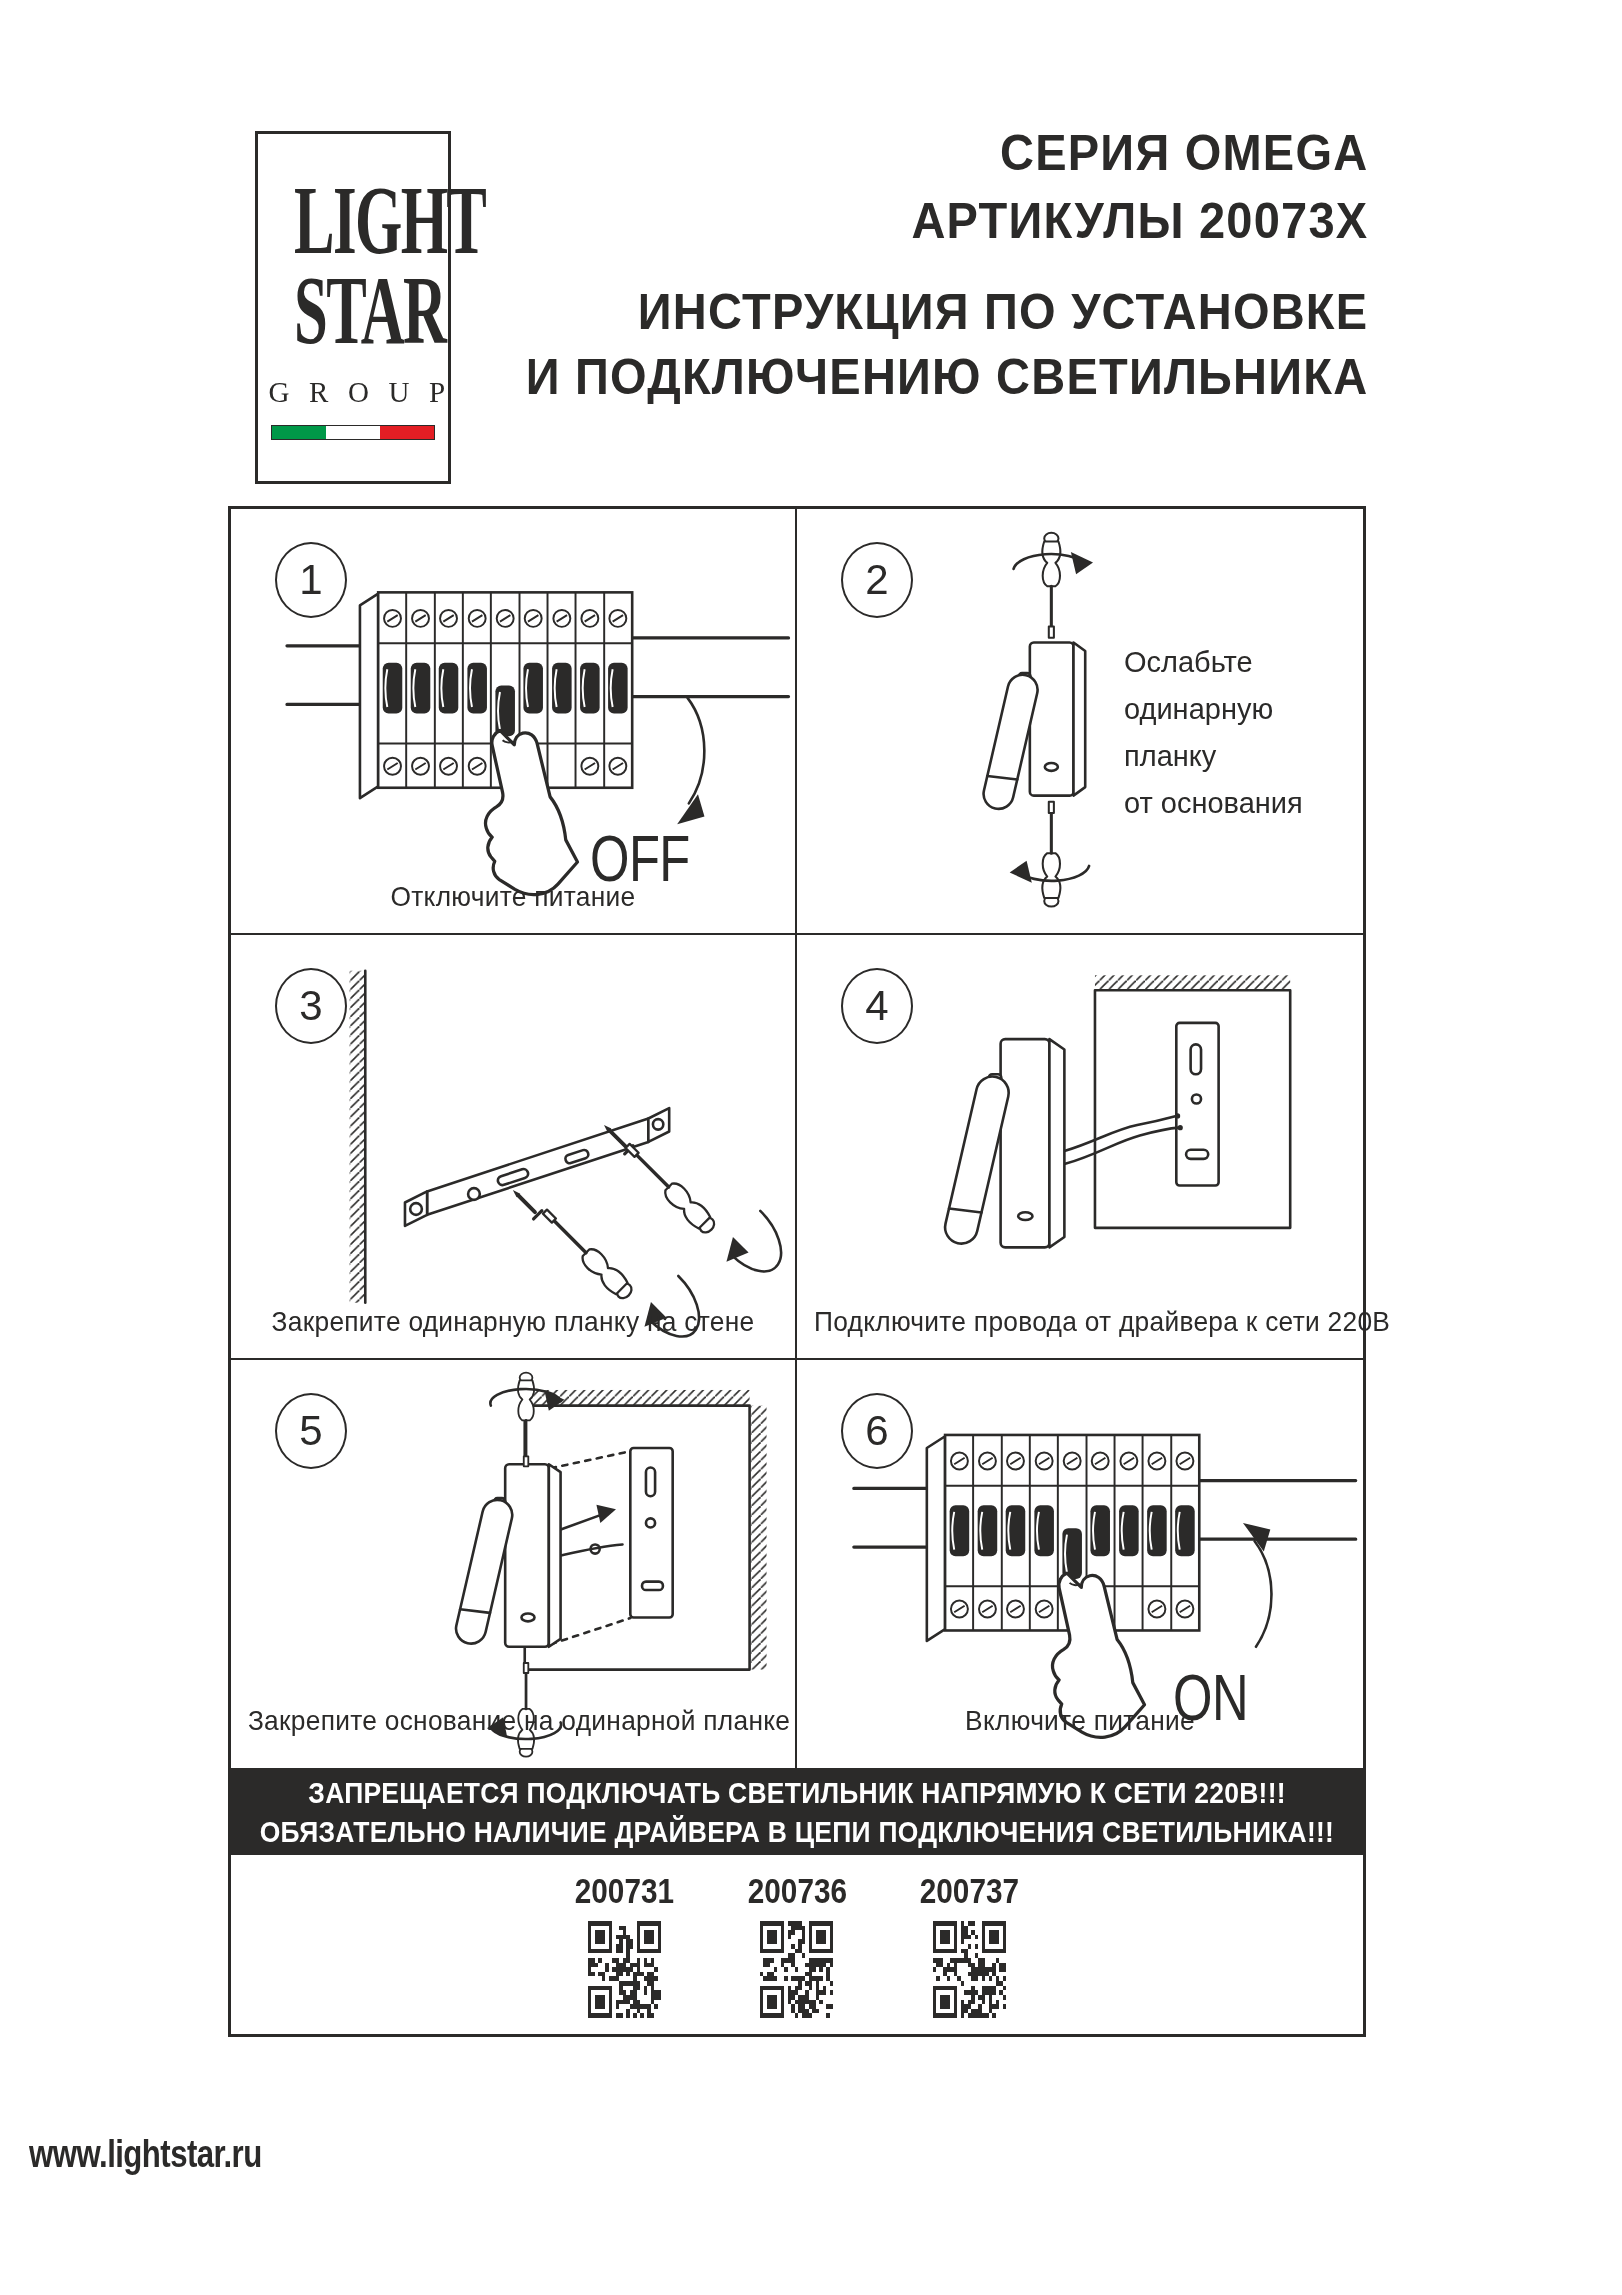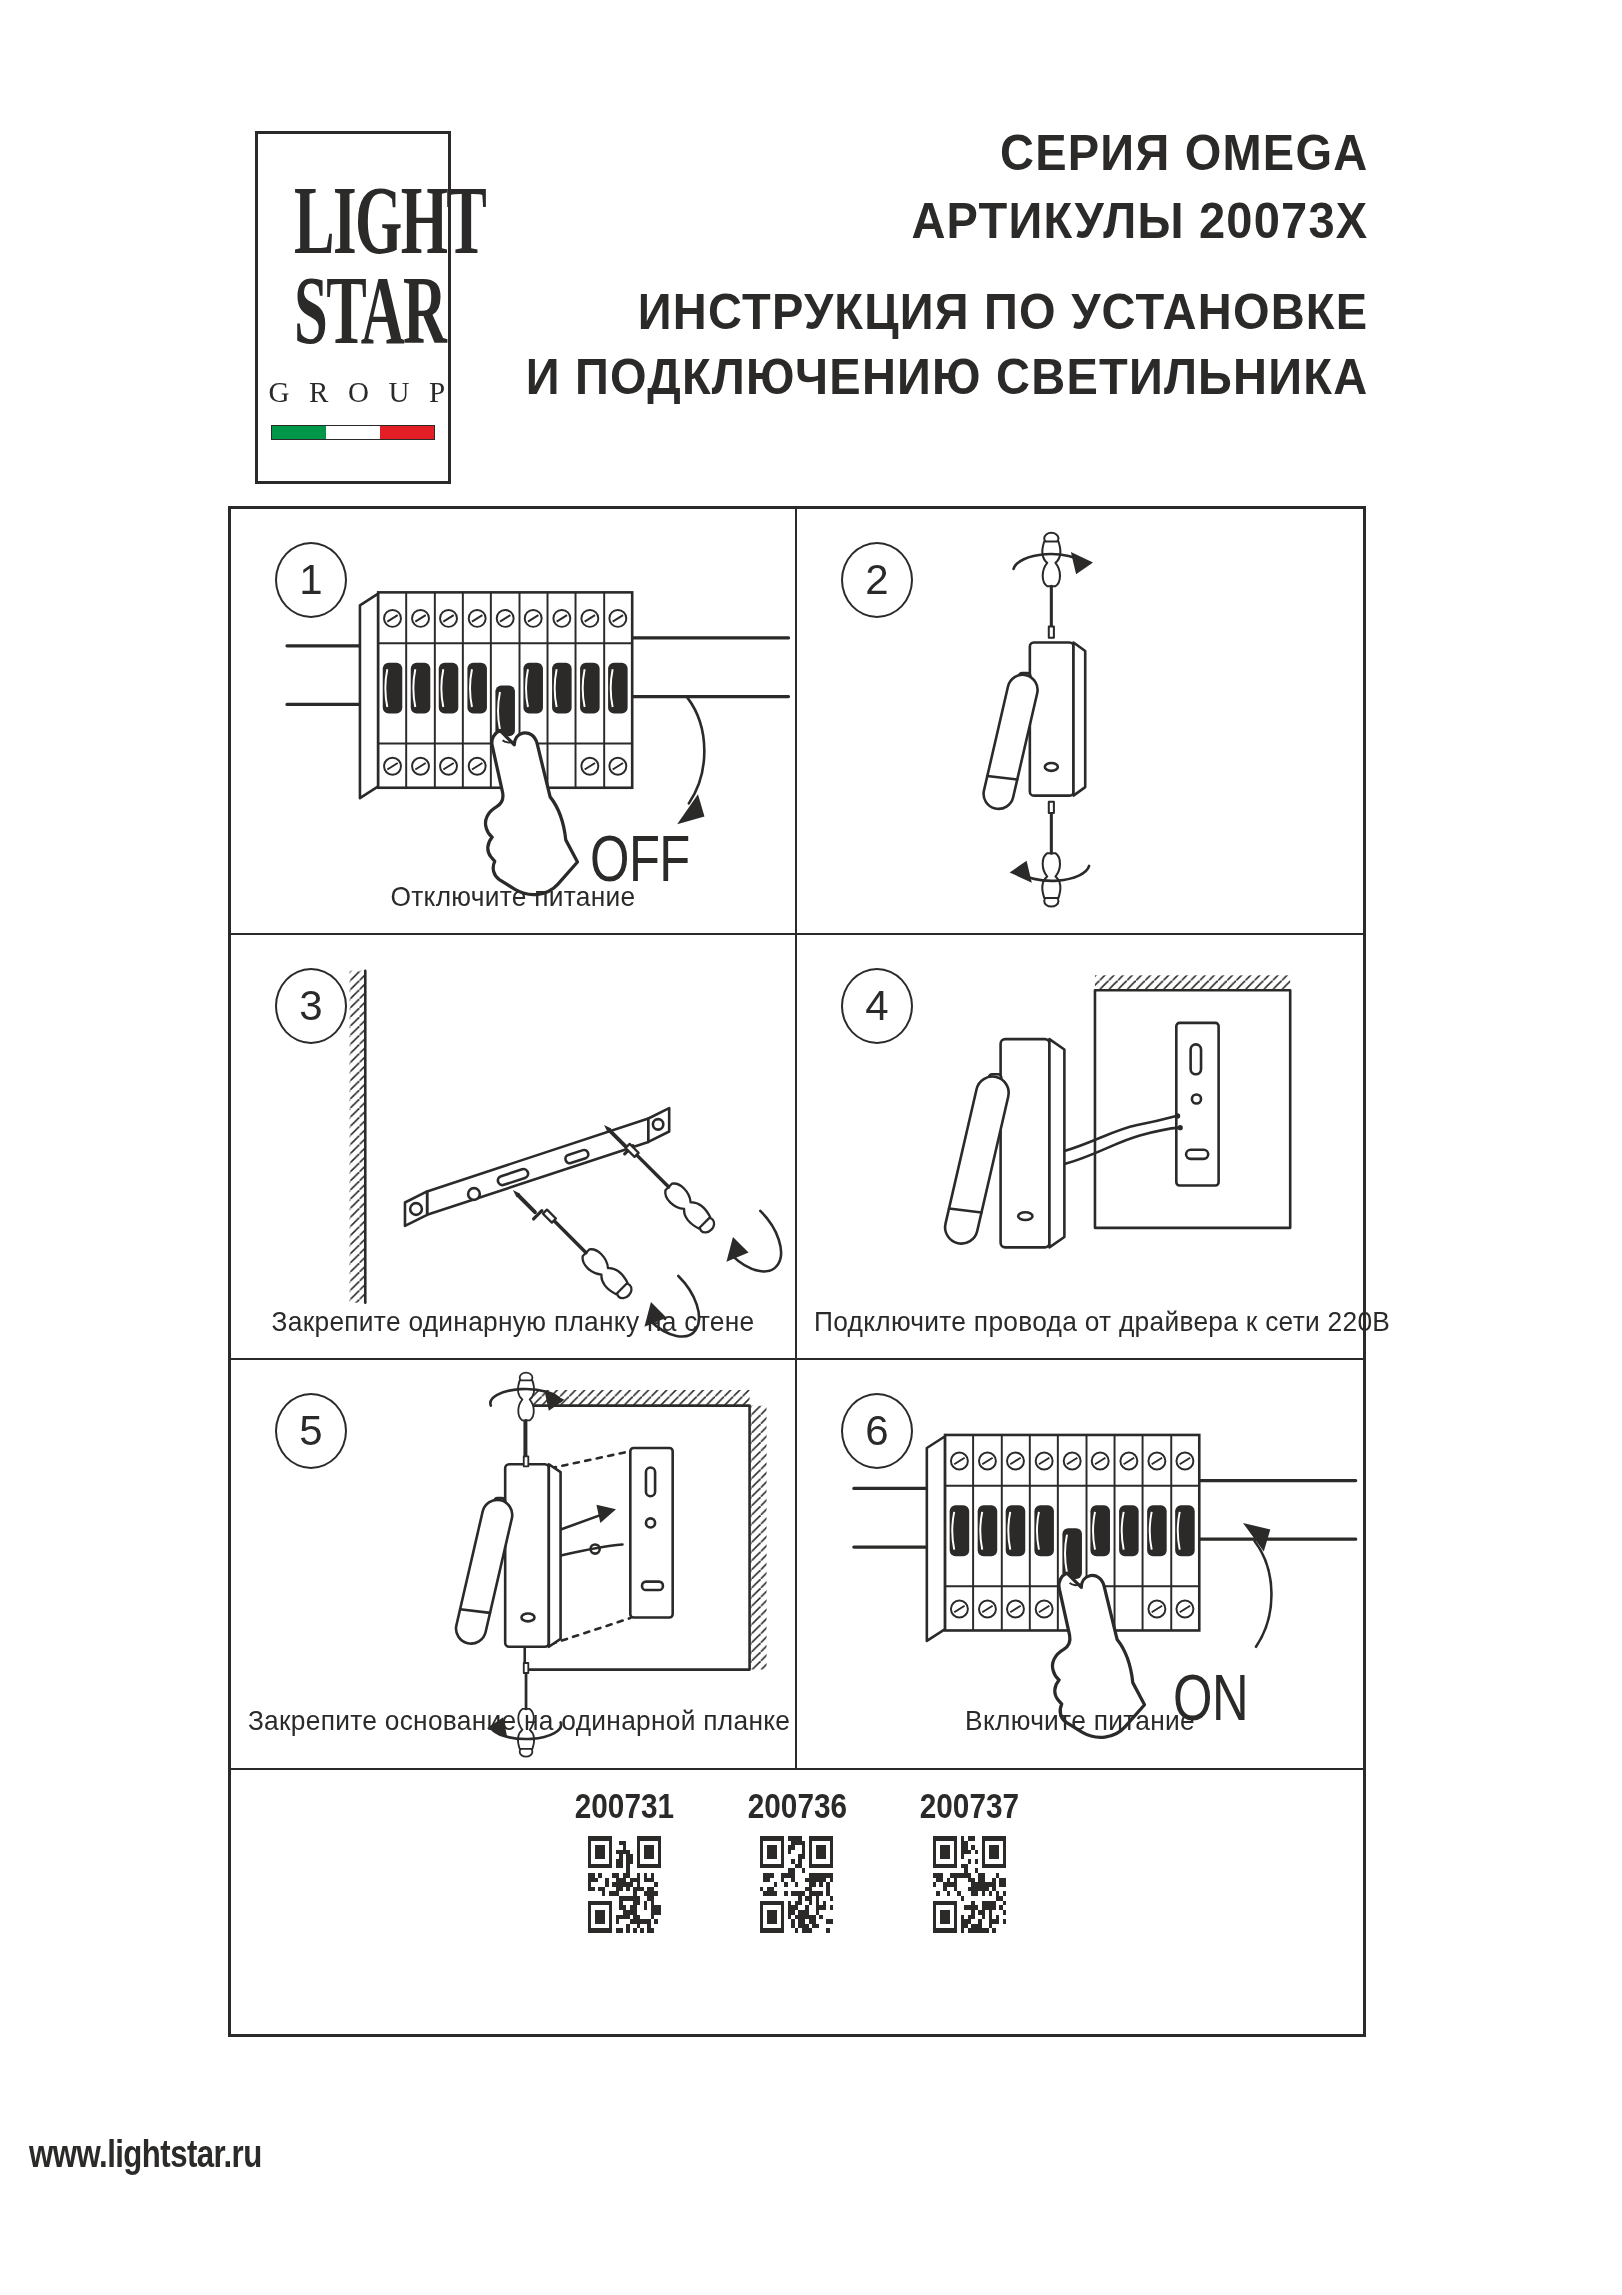--- a/index.html
+++ b/index.html
@@ -195,20 +195,24 @@
           </g>
         <g transform="translate(414,612) rotate(180)">
             <use href="#sd" width="52" height="168"></use>
           </g>
         <path class="s" d="M330,92 A58,26 0 0 1 440,84"></path>
         <polygon class="ink" points="452,82 418,66 426,100"></polygon>
         <path class="s" d="M446,548 A58,26 0 0 1 336,556"></path>
         <polygon class="ink" points="324,558 358,574 350,540"></polygon>
       </svg>
       <div class="num">2</div>
+      <div class="side-text">Ослабьте
+одинарную
+планку
+от основания</div>
     </div>
 
     <div class="panel br bb">
       <svg class="ill" viewBox="0 0 864 650">
         <rect x="181" y="55" width="24" height="510" fill="url(#hatch)"></rect>
         <path class="s" d="M205,55 V565"></path>
         <g class="sf">
           <polygon points="300,430 640,318 640,282 300,394"></polygon>
           <polygon points="300,394 300,430 266,447 266,411"></polygon>
           <polygon points="640,282 640,318 672,302 672,266"></polygon>
@@ -318,20 +322,24 @@
         <use href="#breaker" x="75" y="95" width="790" height="560"></use>
         <path class="s" d="M702,440 C734,393 734,323 700,278" stroke-width="5"></path>
         <polygon class="ink" points="682,250 714,294 724,260"></polygon>
       </svg>
       <div class="num">6</div>
       <div class="bigswitch on-label">ON</div>
       <div class="caption">Включите питание</div>
     </div>
   </div>
 
+  <div class="warning">
+    <div>ЗАПРЕЩАЕТСЯ ПОДКЛЮЧАТЬ СВЕТИЛЬНИК НАПРЯМУЮ К СЕТИ 220В!!!</div>
+    <div>ОБЯЗАТЕЛЬНО НАЛИЧИЕ ДРАЙВЕРА В ЦЕПИ ПОДКЛЮЧЕНИЯ СВЕТИЛЬНИКА!!!</div>
+  </div>
 
   <div class="codes">
     <div class="product">
       <div class="code">200731</div>
       <svg class="qr" viewBox="0 0 21 21" preserveAspectRatio="none" shape-rendering="crispEdges">
           <path d="M9 1h1v1h-1zM10 1h1v1h-1zM10 2h1v1h-1zM8 3h1v1h-1zM9 3h1v1h-1zM10 3h1v1h-1zM11 3h1v1h-1zM9 4h1v1h-1zM11 4h1v1h-1zM12 4h1v1h-1zM8 5h1v1h-1zM9 5h1v1h-1zM11 5h1v1h-1zM12 5h1v1h-1zM8 6h1v1h-1zM9 6h1v1h-1zM11 6h1v1h-1zM11 7h1v1h-1zM0 8h1v1h-1zM1 8h1v1h-1zM3 8h1v1h-1zM7 8h1v1h-1zM8 8h1v1h-1zM10 8h1v1h-1zM11 8h1v1h-1zM14 8h1v1h-1zM16 8h1v1h-1zM18 8h1v1h-1zM0 9h1v1h-1zM1 9h1v1h-1zM2 9h1v1h-1zM5 9h1v1h-1zM8 9h1v1h-1zM9 9h1v1h-1zM10 9h1v1h-1zM12 9h1v1h-1zM13 9h1v1h-1zM14 9h1v1h-1zM16 9h1v1h-1zM17 9h1v1h-1zM18 9h1v1h-1zM0 10h1v1h-1zM5 10h1v1h-1zM7 10h1v1h-1zM8 10h1v1h-1zM9 10h1v1h-1zM10 10h1v1h-1zM11 10h1v1h-1zM12 10h1v1h-1zM14 10h1v1h-1zM19 10h1v1h-1zM0 11h1v1h-1zM1 11h1v1h-1zM3 11h1v1h-1zM4 11h1v1h-1zM8 11h1v1h-1zM9 11h1v1h-1zM11 11h1v1h-1zM13 11h1v1h-1zM14 11h1v1h-1zM15 11h1v1h-1zM17 11h1v1h-1zM18 11h1v1h-1zM4 12h1v1h-1zM6 12h1v1h-1zM7 12h1v1h-1zM8 12h1v1h-1zM13 12h1v1h-1zM16 12h1v1h-1zM17 12h1v1h-1zM18 12h1v1h-1zM19 12h1v1h-1zM9 13h1v1h-1zM10 13h1v1h-1zM11 13h1v1h-1zM12 13h1v1h-1zM13 13h1v1h-1zM14 13h1v1h-1zM17 13h1v1h-1zM18 13h1v1h-1zM9 14h1v1h-1zM13 14h1v1h-1zM14 14h1v1h-1zM16 14h1v1h-1zM18 14h1v1h-1zM9 15h1v1h-1zM10 15h1v1h-1zM12 15h1v1h-1zM13 15h1v1h-1zM16 15h1v1h-1zM18 15h1v1h-1zM19 15h1v1h-1zM20 15h1v1h-1zM10 16h1v1h-1zM11 16h1v1h-1zM12 16h1v1h-1zM13 16h1v1h-1zM18 16h1v1h-1zM19 16h1v1h-1zM20 16h1v1h-1zM8 17h1v1h-1zM9 17h1v1h-1zM10 17h1v1h-1zM11 17h1v1h-1zM13 17h1v1h-1zM14 17h1v1h-1zM18 17h1v1h-1zM8 18h1v1h-1zM12 18h1v1h-1zM13 18h1v1h-1zM14 18h1v1h-1zM15 18h1v1h-1zM16 18h1v1h-1zM17 18h1v1h-1zM19 18h1v1h-1zM11 19h1v1h-1zM14 19h1v1h-1zM17 19h1v1h-1zM8 20h1v1h-1zM9 20h1v1h-1zM11 20h1v1h-1zM13 20h1v1h-1zM15 20h1v1h-1zM17 20h1v1h-1zM18 20h1v1h-1z" fill="#2b2a29"></path>
           <rect x="0" y="0" width="7" height="7" fill="#2b2a29"></rect>
           <rect x="1" y="1" width="5" height="5" fill="#fff"></rect>
           <rect x="2" y="2" width="3" height="3" fill="#2b2a29"></rect>
           <rect x="14" y="0" width="7" height="7" fill="#2b2a29"></rect>

